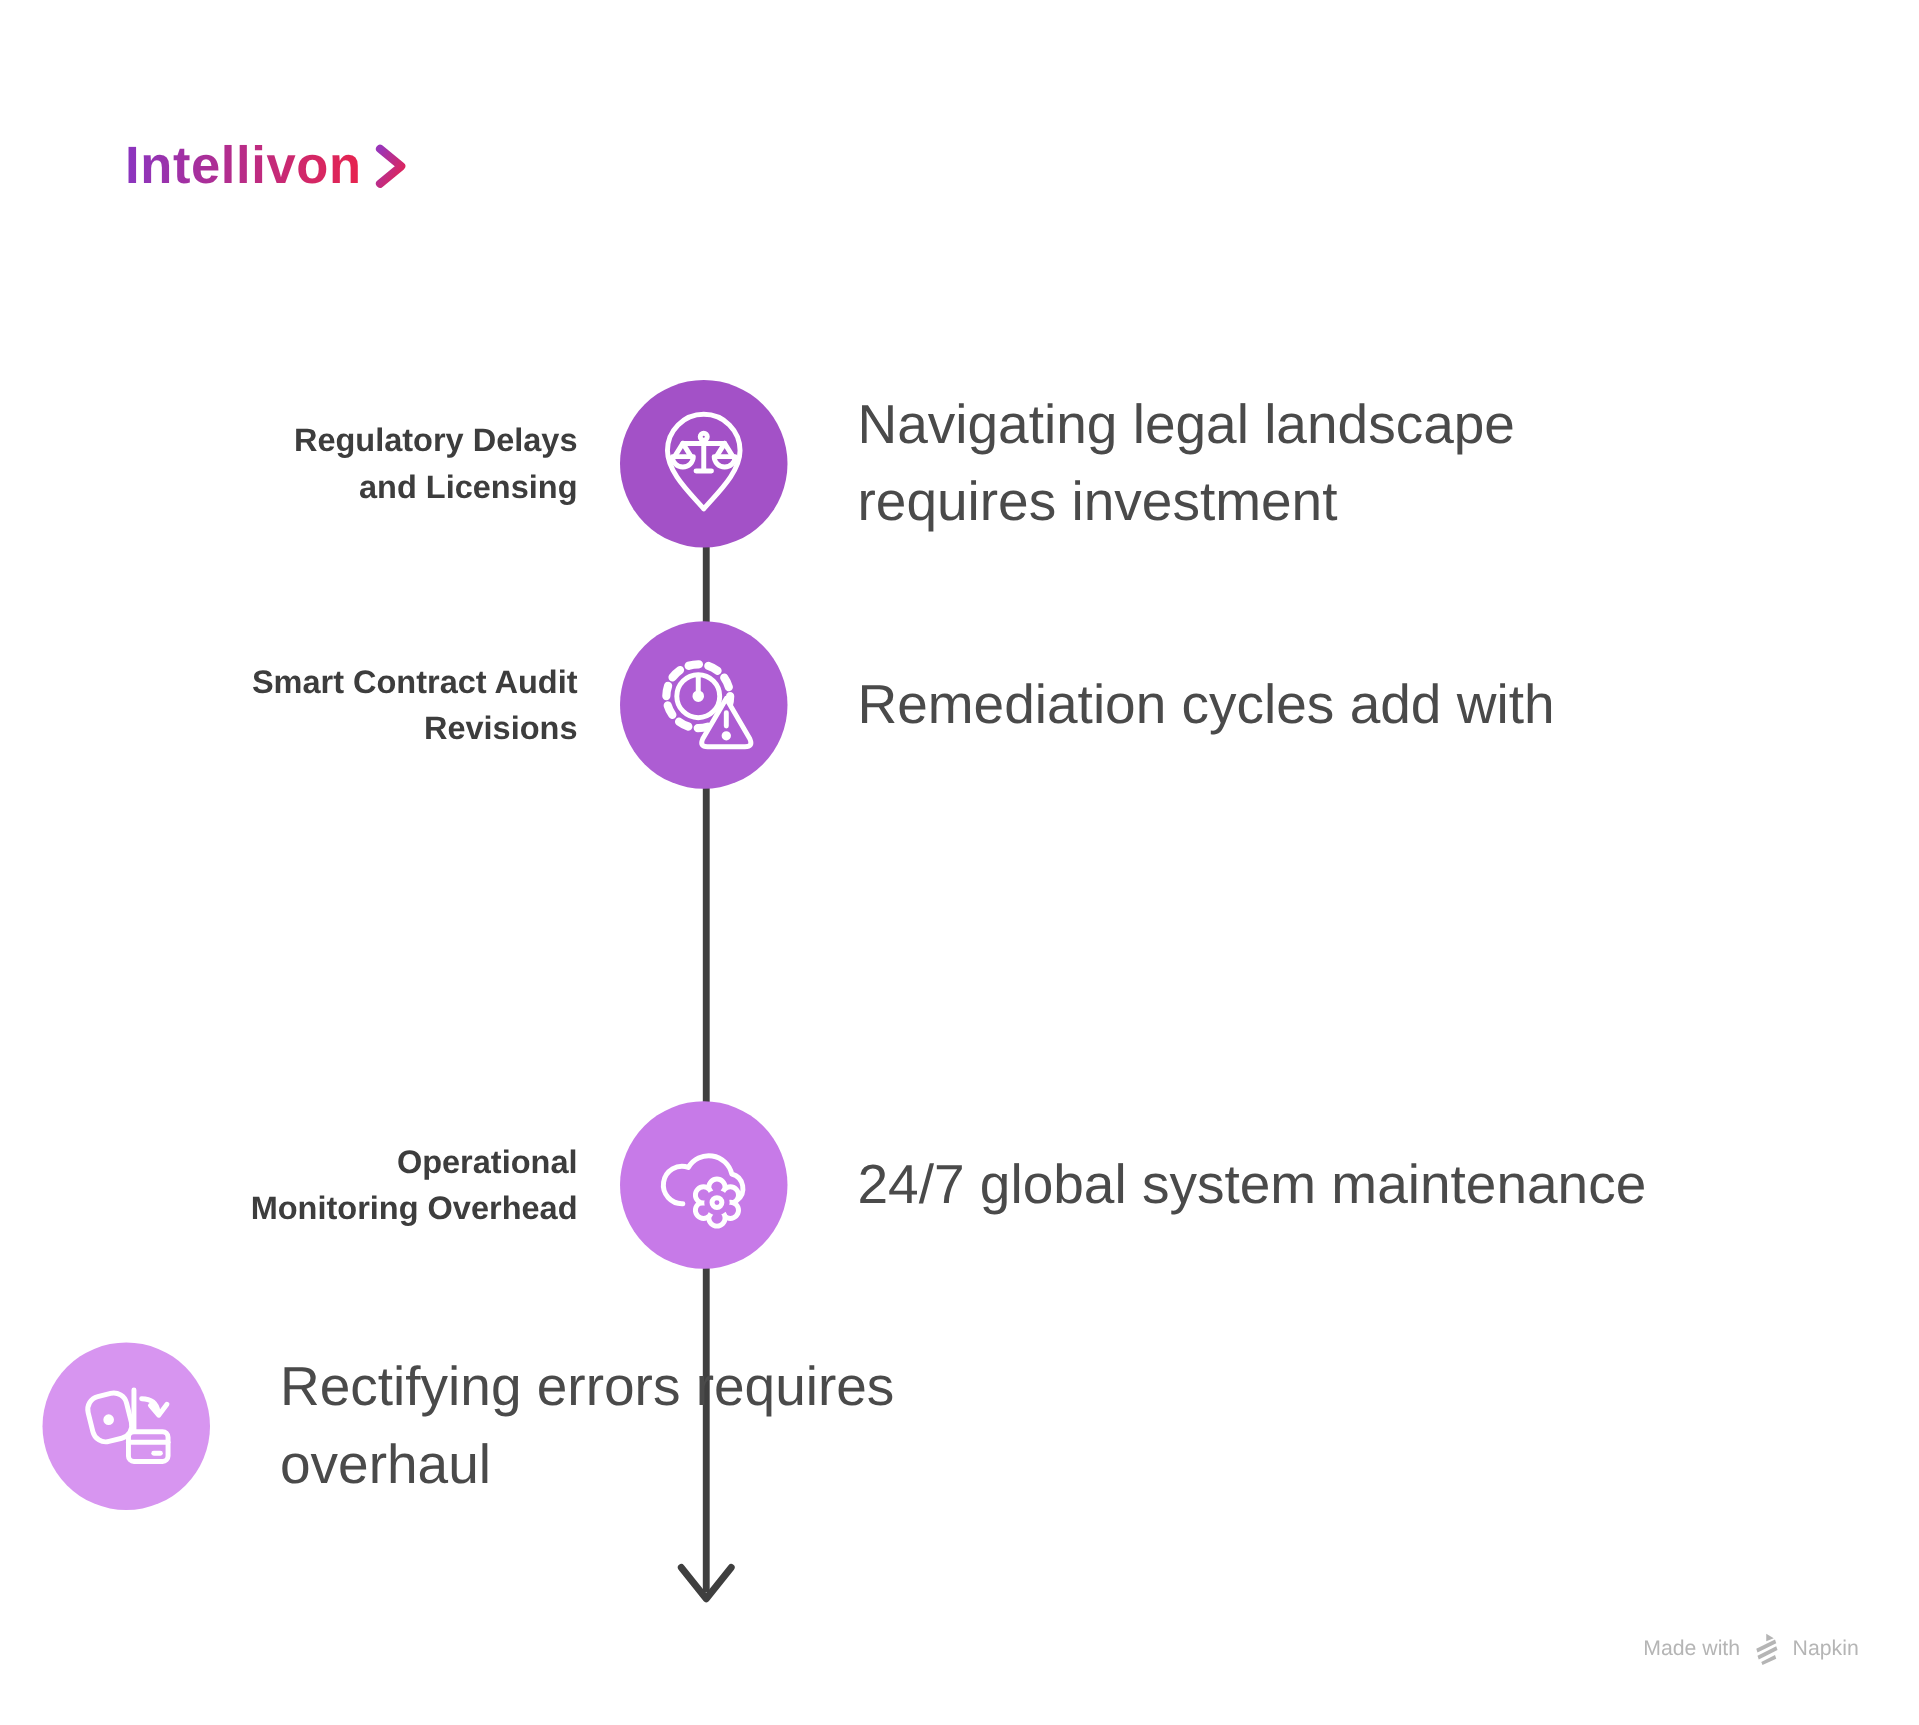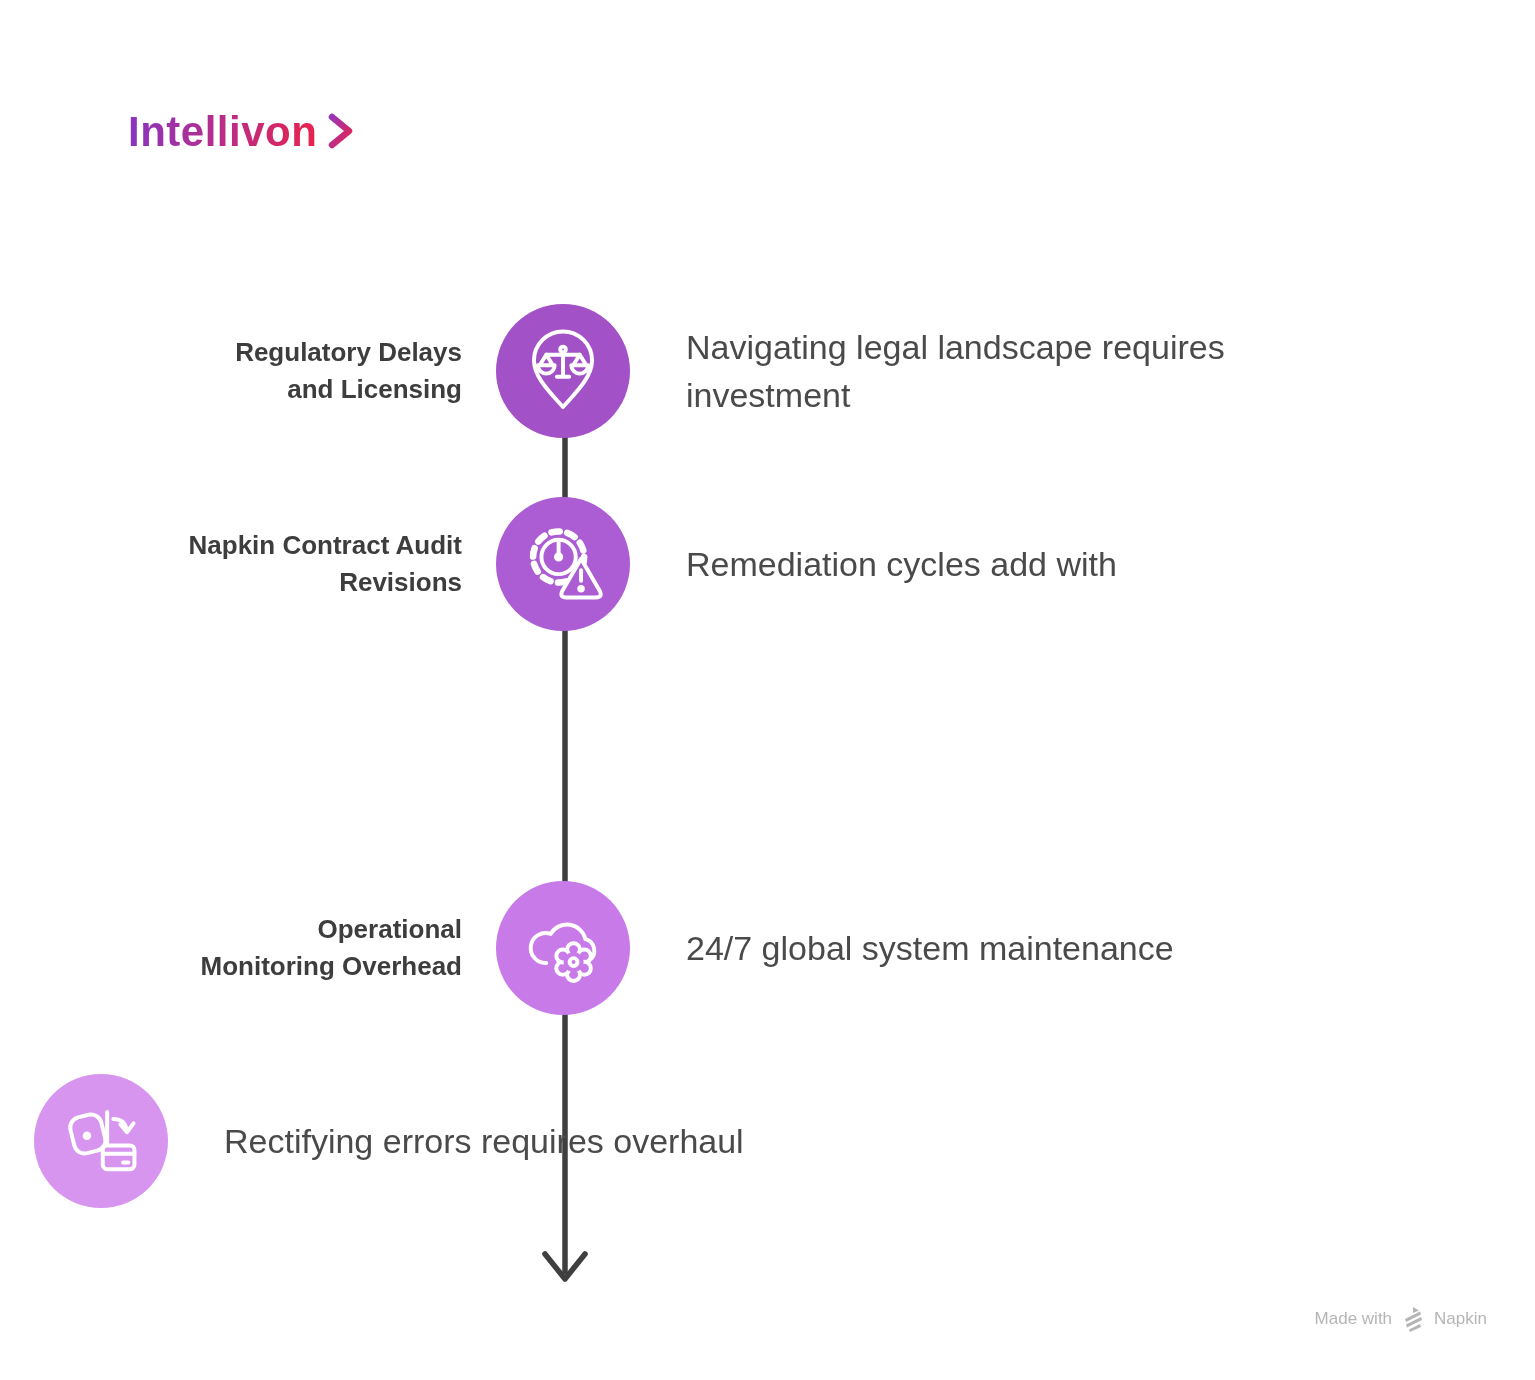--- a/index.html
+++ b/index.html
@@ -4,41 +4,41 @@
 <style>
   html,body{margin:0;padding:0;}
   body{
     width:1535px;height:1380px;position:relative;overflow:hidden;
     background:#ffffff;
     font-family:"Liberation Sans", sans-serif;
   }
   .canvas{position:absolute;inset:0;}
 
   
-  .logo{position:absolute;left:100px;top:108px;display:flex;align-items:flex-start;gap:6px;margin-left:28px;}
+  .logo{position:absolute;left:100px;top:108px;display:flex;align-items:flex-end;gap:6px;}
   .logo-text{
     font-size:42px;font-weight:600;letter-spacing:.5px;
     background:linear-gradient(90deg,var(--logo-purple),var(--logo-red));
     -webkit-background-clip:text;background-clip:text;color:transparent;
   }
 
   
   .row{position:absolute;left:0;width:1535px;height:192px;display:flex;align-items:center;}
   .row-title{
     width:384px;margin-left:78px;text-align:right;
     font-size:26px;font-weight:bold;color:var(--title-text);
     line-height:1.42;white-space:pre-line;
   }
   .circle{
     width:134px;height:134px;border-radius:50%;margin-left:34px;flex:0 0 auto;
     display:flex;align-items:center;justify-content:center;
   }
   .row-desc{
     margin-left:56px;width:660px;
-    font-size:34px;color:var(--desc-text);line-height:1.42;
+    font-size:44px;color:var(--desc-text);line-height:1.42;
   }
   .circle svg{display:block;}
 
   
   .footer{
     position:absolute;right:48px;top:1306px;display:flex;align-items:center;gap:9px;
     color:var(--footer-gray);font-size:17px;
   }
 </style>
 </head>
@@ -79,21 +79,21 @@
           <path d="M21.5 43.5 H40.5 M21.5 43.5 A9.5 9.5 0 0 0 40.5 43.5"></path>
           <path d="M69 31.5 L61.5 43.5 M69 31.5 L76.5 43.5"></path>
           <path d="M59.5 43.5 H78.5 M59.5 43.5 A9.5 9.5 0 0 0 78.5 43.5"></path>
         </g>
       </svg>
     </div>
     <div class="row-desc">Navigating legal landscape requires investment</div>
   </div>
 
   <div class="row" style="top:468px">
-    <div class="row-title">Napkin Contract Audit
+    <div class="row-title">Smart Contract Audit
 Revisions</div>
     <div class="circle" style="background: rgb(173, 93, 211); --c: #ad5dd3;">
       <svg viewBox="0 0 100 100" width="88" height="88">
         <g fill="none" stroke="#fff" stroke-width="4.5" stroke-linecap="round" stroke-linejoin="round">
           <circle cx="45" cy="42" r="29" stroke-width="7.5" stroke-dasharray="9.5 8.72"></circle>
           <circle cx="45" cy="42" r="19.5"></circle>
           <path d="M45 42 V25"></path>
           <circle cx="45" cy="42" r="3"></circle>
           <path fill="var(--c)" d="M70.5 44 L92 81 Q95 88 87.5 88 L53.5 88 Q46 88 49 81 Z"></path>
           <path d="M70.5 57 V69"></path>

